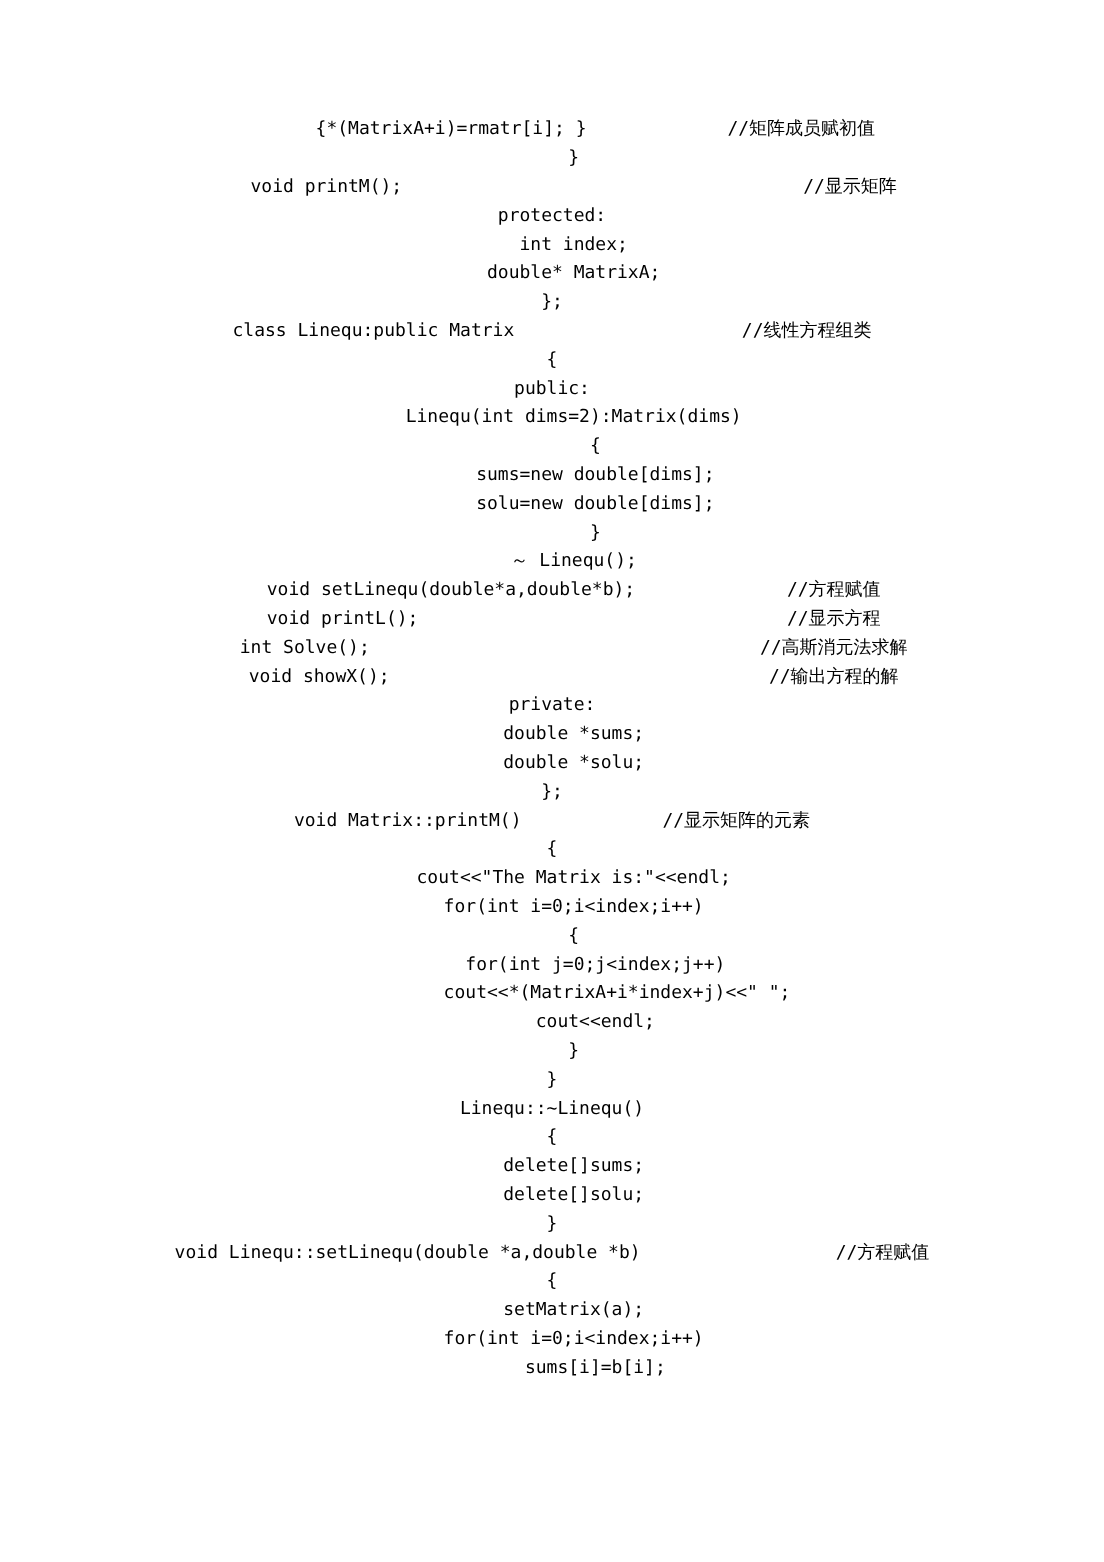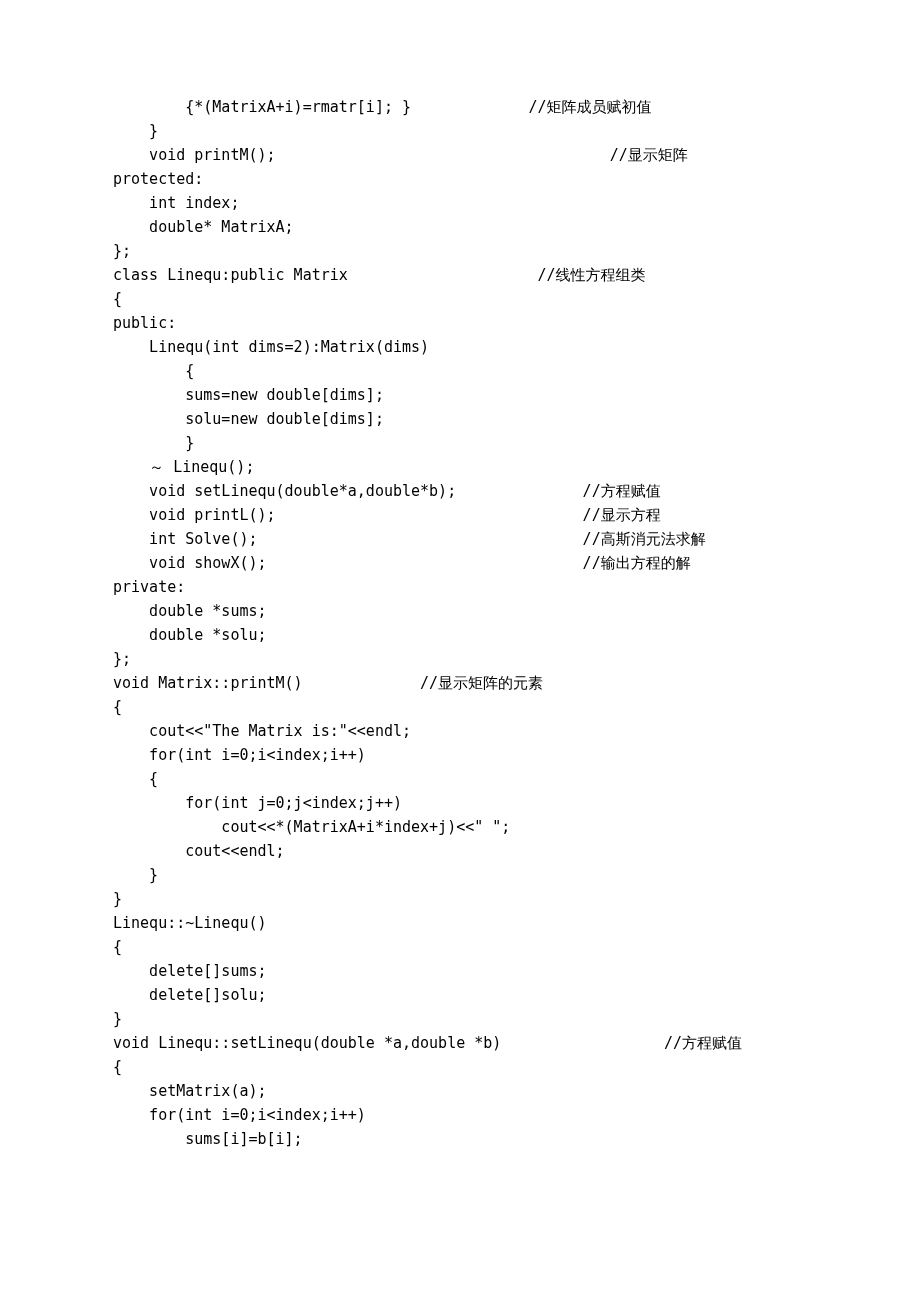--- a/index.html
+++ b/index.html
@@ -12,18 +12,19 @@
     line-height: 24px;
     color: #000000;
   }
   .page {
     padding: 95px 113px 40px 113px;
     white-space: pre;
   }
   .line {
     display: block;
     min-height: 24px;
+    text-align: center;
   }
 </style>
 </head>
 <body>
 
 <div class="page" id="code-container"><span class="line">        {*(MatrixA+i)=rmatr[i]; }             //矩阵成员赋初值</span><span class="line">    }</span><span class="line">    void printM();                                     //显示矩阵</span><span class="line">protected:</span><span class="line">    int index;</span><span class="line">    double* MatrixA;</span><span class="line">};</span><span class="line">class Linequ:public Matrix                     //线性方程组类</span><span class="line">{</span><span class="line">public:</span><span class="line">    Linequ(int dims=2):Matrix(dims)</span><span class="line">        {</span><span class="line">        sums=new double[dims];</span><span class="line">        solu=new double[dims];</span><span class="line">        }</span><span class="line">    ～ Linequ();</span><span class="line">    void setLinequ(double*a,double*b);              //方程赋值</span><span class="line">    void printL();                                  //显示方程</span><span class="line">    int Solve();                                    //高斯消元法求解</span><span class="line">    void showX();                                   //输出方程的解</span><span class="line">private:</span><span class="line">    double *sums;</span><span class="line">    double *solu;</span><span class="line">};</span><span class="line">void Matrix::printM()             //显示矩阵的元素</span><span class="line">{</span><span class="line">    cout&lt;&lt;"The Matrix is:"&lt;&lt;endl;</span><span class="line">    for(int i=0;i&lt;index;i++)</span><span class="line">    {</span><span class="line">        for(int j=0;j&lt;index;j++)</span><span class="line">            cout&lt;&lt;*(MatrixA+i*index+j)&lt;&lt;" ";</span><span class="line">        cout&lt;&lt;endl;</span><span class="line">    }</span><span class="line">}</span><span class="line">Linequ::~Linequ()</span><span class="line">{</span><span class="line">    delete[]sums;</span><span class="line">    delete[]solu;</span><span class="line">}</span><span class="line">void Linequ::setLinequ(double *a,double *b)                  //方程赋值</span><span class="line">{</span><span class="line">    setMatrix(a);</span><span class="line">    for(int i=0;i&lt;index;i++)</span><span class="line">        sums[i]=b[i];</span></div>
 
 </body></html>

